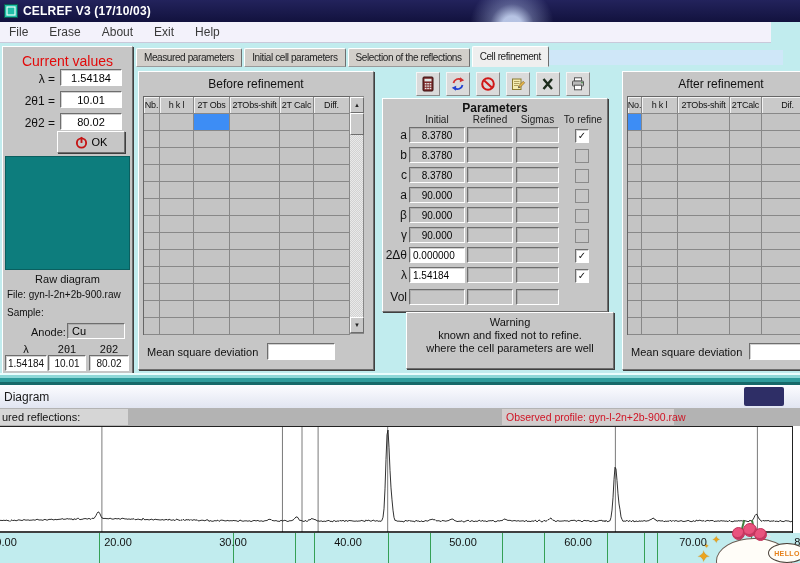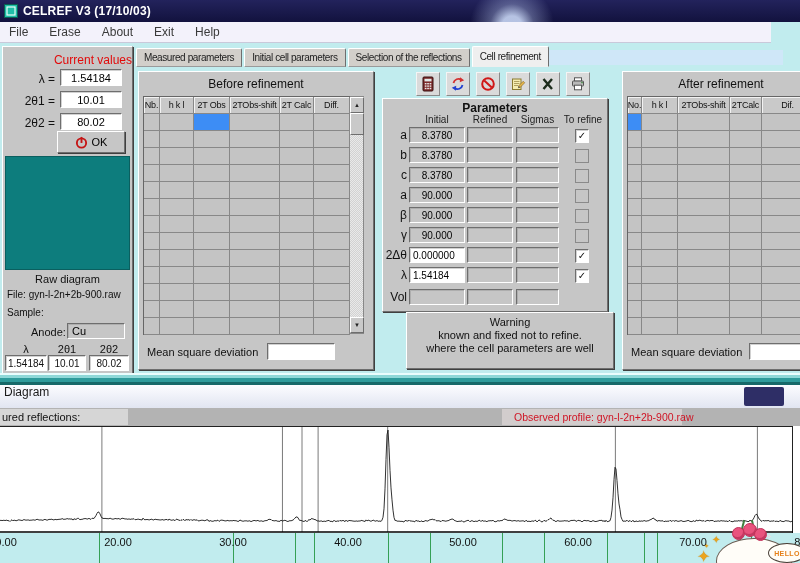--- a/index.html
+++ b/index.html
@@ -22,21 +22,21 @@
       linear-gradient(#23235c,#12123e);
     display:flex;align-items:center;color:#fff;}
   #titlebar .title{font-weight:bold;font-size:12px;margin-left:5px;letter-spacing:.2px;}
 
   
   #menubar{left:0;top:22px;width:771px;height:21px;background:#f3f2fb;border-bottom:1px solid #c9c9da;
     display:flex;align-items:center;padding-left:9px;box-sizing:border-box;}
   .menu-item{font-size:12px;color:#3a3a3a;margin-right:21px;cursor:default;}
 
   
-  .red-title{color:#e20a0a;font-size:12px;text-align:right;}
+  .red-title{color:#e20a0a;font-size:14px;text-align:center;}
   .cv-label{font-size:12px;text-align:right;}
   .field{font-size:11px;height:17px;box-sizing:border-box;display:flex;align-items:center;justify-content:center;}
   .field.left{justify-content:flex-start;padding-left:4px;}
 
   
   .tab{height:17px;line-height:17px;padding:0 7px;background:#d2cfca;border:1px solid;
     border-color:#fff #6e6e6e #9a9a9a #fff;font-size:10px;letter-spacing:-0.4px;color:#222;border-radius:2px 2px 0 0;}
   .tab.active{background:#efefef;height:19px;margin-top:-2px;line-height:19px;border-bottom-color:#efefef;}
 
   
@@ -64,21 +64,21 @@
   .p-label{position:absolute;width:24px;text-align:right;font-size:12px;top:1px;}
   .p-field{position:absolute;height:16px;font-size:10px;}
   .cb{position:absolute;width:12px;height:12px;top:2px;font-size:10px;font-weight:bold;line-height:11px;text-align:center;}
   .cb.off{background:#c6c6c6;border:1px solid #8a8a8a;box-shadow:none;}
 
   
   .warn-line{font-size:11px;text-align:center;line-height:13px;color:#111;}
 
   
   #diag-titlebar{left:0;top:385px;width:800px;height:23px;background:linear-gradient(#fcfcff,#e1e5f1);
-    display:flex;align-items:flex-start;}
+    display:flex;align-items:center;}
   #diag-titlebar .t{font-size:12px;color:#1a1a1a;margin-left:4px;}
   #diag-graybar{left:0;top:408px;width:800px;height:18px;background:#b3b3b3;}
   #plot{left:0;top:426px;width:800px;height:107px;background:#fff;}
   #axis-layer{left:0;top:533px;width:800px;height:30px;}
   .axis-label{position:absolute;top:3px;width:44px;text-align:center;font-size:11px;color:#111;}
   .gtick{position:absolute;top:0;width:1px;height:30px;background:#35a056;}
 
   
   #sticker{pointer-events:none;z-index:5;}
   .sparkle{position:absolute;color:#eaa41f;text-shadow:0 0 1px #b87700;}
@@ -488,21 +488,21 @@
 
 <div class="abs" id="diag-titlebar">
   <span class="t">Diagram</span>
 </div>
 <div class="abs" style="left:744px;top:387px;width:40px;height:19px;background:#2e2e66;border-radius:2px;"></div>
 
 <div class="abs" id="diag-graybar">
   <div class="abs" style="left:0;top:1px;width:128px;height:16px;background:#d6d6d6;overflow:hidden;">
     <span style="font-size:11px;color:#111;margin-left:2px;line-height:16px;">ured reflections:</span>
   </div>
-  <div class="abs" style="left:502px;top:1px;width:172px;height:16px;background:rgba(235,225,225,.55);padding-left:8px;">
+  <div class="abs" style="left:502px;top:1px;width:172px;height:16px;background:rgba(235,225,225,.55);">
     <span style="font-size:10.5px;color:#cf1525;margin-left:4px;line-height:16px;white-space:nowrap;">Observed profile: gyn-l-2n+2b-900.raw</span>
   </div>
 </div>
 
 <div class="abs" id="plot"><svg width="800" height="107">
       <line x1="0" y1="0.5" x2="793" y2="0.5" stroke="#222" stroke-width="1"></line>
       <line x1="792.5" y1="0" x2="792.5" y2="107" stroke="#222" stroke-width="1"></line>
       <line x1="101.90000000000002" y1="1" x2="101.90000000000002" y2="106" stroke="#7a7a7a" stroke-width="1"></line>
       <line x1="282.45" y1="1" x2="282.45" y2="106" stroke="#7a7a7a" stroke-width="1"></line>
       <line x1="302" y1="1" x2="302" y2="106" stroke="#7a7a7a" stroke-width="1"></line>

